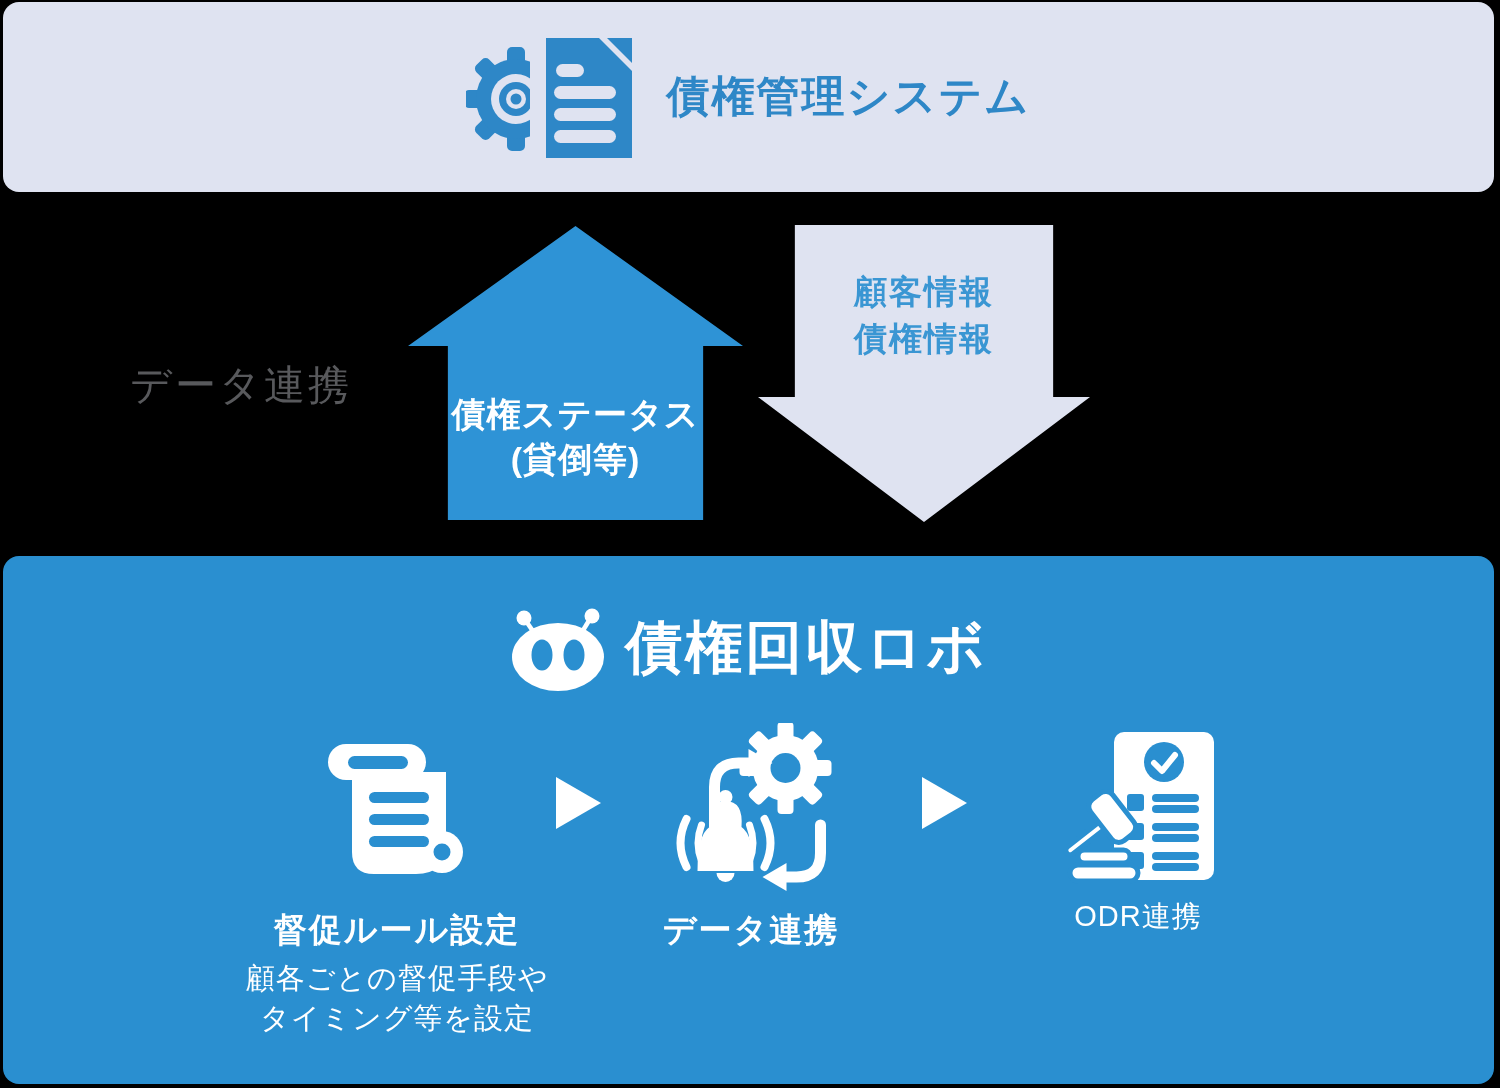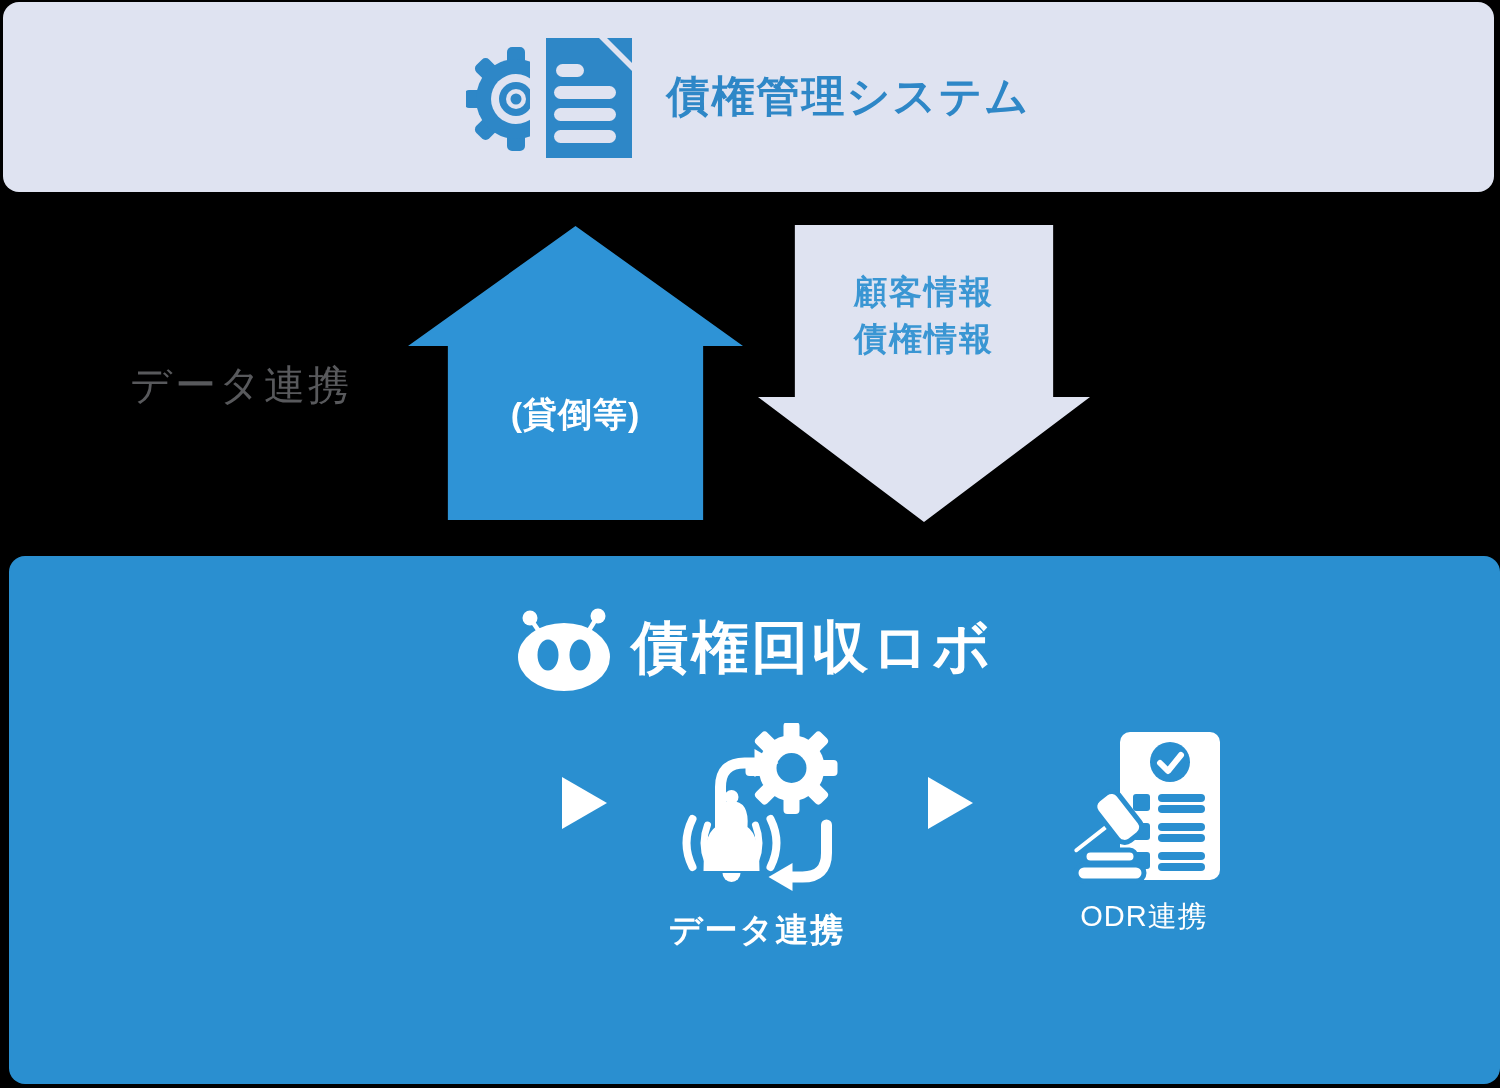--- a/index.html
+++ b/index.html
@@ -48,21 +48,21 @@
     background:var(--lavender);
     clip-path:polygon(11.1% 0%,88.9% 0%,88.9% 57.9%,100% 57.9%,50% 100%,0% 57.9%,11.1% 57.9%);
     text-decoration:underline;
   }
   .down-arrow-text{
     position:absolute;left:0;right:0;top:43px;text-align:center;
     color:var(--down-arrow-text);font-size:33px;font-weight:bold;line-height:47px;letter-spacing:2px;
   }
   
   .bottom-panel{
-    position:absolute;left:9px;top:556px;width:1491px;height:528px;
+    position:absolute;left:3px;top:556px;width:1491px;height:528px;
     background:var(--panel-blue);border-radius:16px;
   }
   .robot-header{
     position:absolute;left:0;right:0;top:44px;height:96px;
     display:flex;align-items:center;justify-content:center;gap:18px;
   }
   .robot-logo-text{
     font-size:57px;font-weight:bold;color:var(--white);letter-spacing:3px;
   }
   .step{
@@ -114,20 +114,21 @@
       <rect x="88" y="94" width="62" height="13" rx="6.5"></rect>
     </g>
   </svg>
   <div class="system-title">債権管理システム</div>
 </div>
 
 <div class="data-link-label">データ連携</div>
 
 <div class="up-arrow">
   <div class="up-arrow-text">
+    <div>債権ステータス</div>
     <div>(貸倒等)</div>
   </div>
 </div>
 
 <div class="down-arrow">
   <div class="down-arrow-text">
     <div>顧客情報</div>
     <div>債権情報</div>
   </div>
 </div>
@@ -142,20 +143,41 @@
       </g>
       <circle cx="15" cy="14" r="7.5" fill="var(--white)"></circle>
       <circle cx="83" cy="12" r="7.5" fill="var(--white)"></circle>
       <ellipse cx="49" cy="53" rx="46" ry="34" fill="var(--white)"></ellipse>
       <ellipse cx="33" cy="51" rx="10.5" ry="15.5" fill="var(--panel-blue)"></ellipse>
       <ellipse cx="65" cy="51" rx="10.5" ry="15.5" fill="var(--panel-blue)"></ellipse>
     </svg>
     <div class="robot-logo-text">債権回収ロボ</div>
   </div>
 
+  <div class="step step-1">
+    <div class="step-icon">
+      <svg width="150" height="150" viewBox="0 0 150 150">
+        <rect x="6" y="12" width="98" height="36" rx="18" fill="var(--white)"></rect>
+        <rect x="26" y="24" width="60" height="13" rx="6.5" fill="var(--panel-blue)"></rect>
+        <path d="M30 40 H124 V112 Q124 142 94 142 H52 Q30 142 30 120 Z" fill="var(--white)"></path>
+        <circle cx="120" cy="120" r="21" fill="var(--white)"></circle>
+        <circle cx="120" cy="120" r="8.5" fill="var(--panel-blue)"></circle>
+        <g fill="var(--panel-blue)">
+          <rect x="47" y="60" width="60" height="11" rx="5.5"></rect>
+          <rect x="47" y="82" width="60" height="11" rx="5.5"></rect>
+          <rect x="47" y="104" width="60" height="11" rx="5.5"></rect>
+        </g>
+      </svg>
+    </div>
+    <div class="step-title">督促ルール設定</div>
+    <div class="step-desc">
+      <div>顧各ごとの督促手段や</div>
+      <div>タイミング等を設定</div>
+    </div>
+  </div>
 
   <div class="flow-arrow flow-arrow-1"></div>
 
   <div class="step step-2">
     <div class="step-icon">
       <svg width="168" height="168" viewBox="0 0 165 168">
 
         <g transform="translate(117,45)" fill="var(--white)">
           <rect x="-8" y="-46" width="16" height="18" rx="4"></rect>
           <rect x="-8" y="-46" width="16" height="18" rx="4" transform="rotate(45)"></rect>

